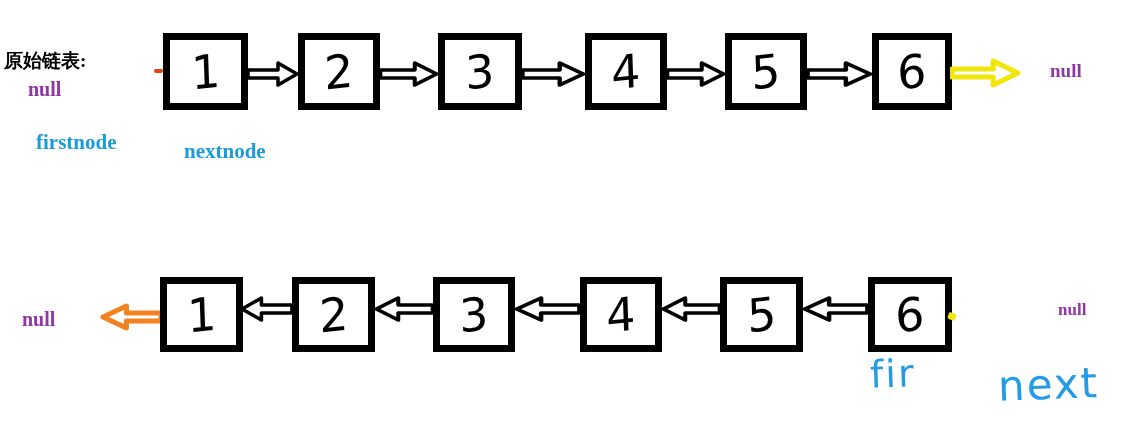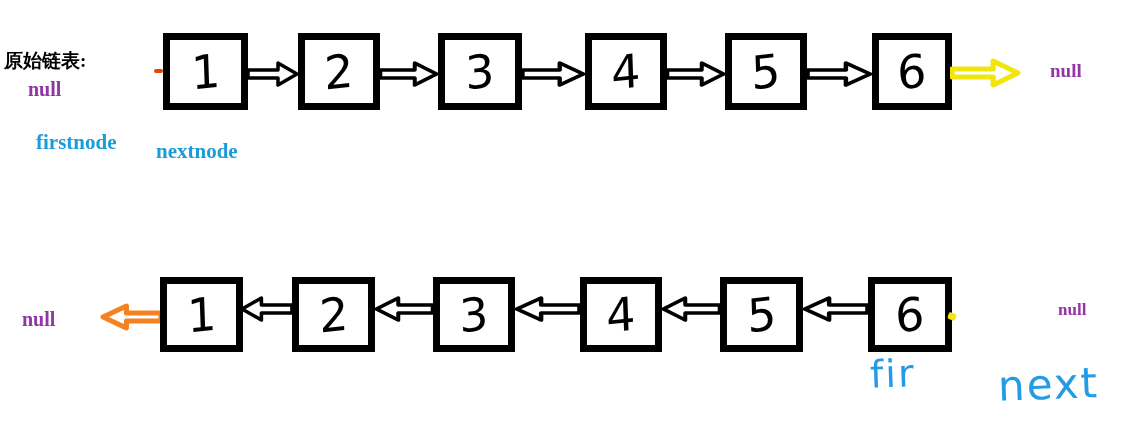--- a/index.html
+++ b/index.html
@@ -29,21 +29,21 @@
   .yellow-dot{background:var(--yellow);border-radius:2px;transform:rotate(20deg);}
 </style>
 </head>
 <body>
 
 <div class="canvas">
 
   <div class="abs cn-label" style="left:4px;top:48px;">原始链表:</div>
   <div class="abs null-label" style="left:28px;top:78px;">null</div>
   <div class="abs ptr-label" style="left:36px;top:130px;">firstnode</div>
-  <div class="abs ptr-label" style="left:156px;top:139px;">nextnode</div>
+  <div class="abs ptr-label" style="left:184px;top:139px;">nextnode</div>
   <div class="abs stray-mark" style="left:154px;top:69px;width:9px;height:4px;"></div>
 
   <div class="node" style="left:163px;top:33px;width:85px;height:77px;">
     <span class="digit">1</span>
     </div>
   <div class="node" style="left:298px;top:33px;width:82px;height:77px;">
     <span class="digit">2</span>
     </div>
   <div class="node" style="left:438px;top:33px;width:84px;height:77px;">
     <span class="digit">3</span>

